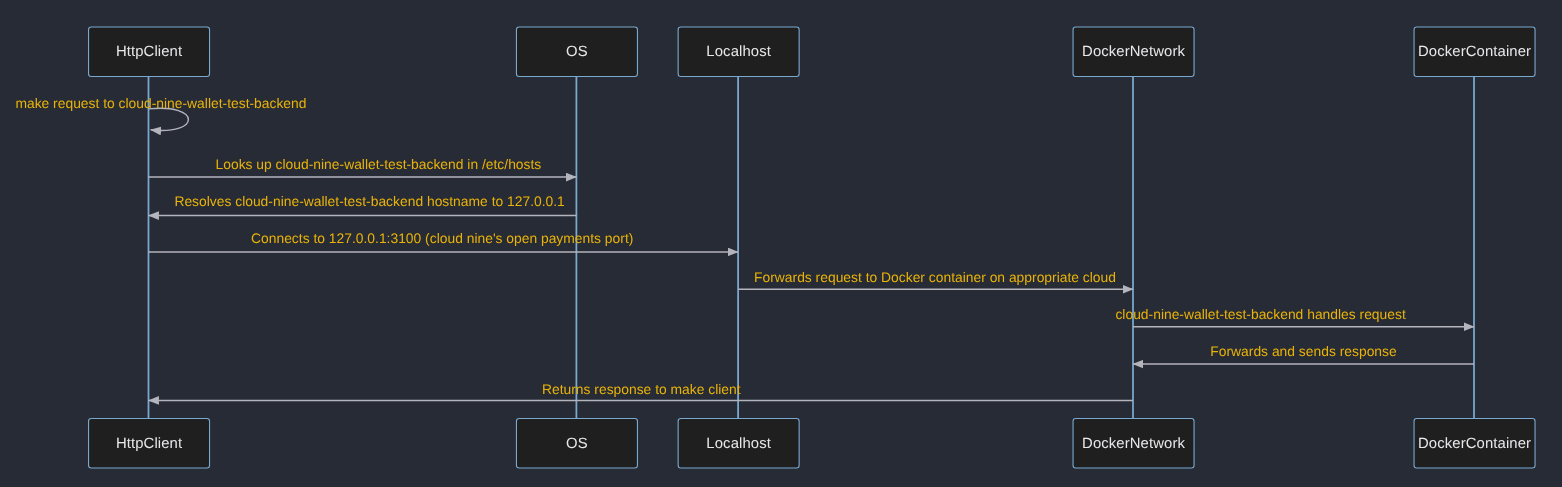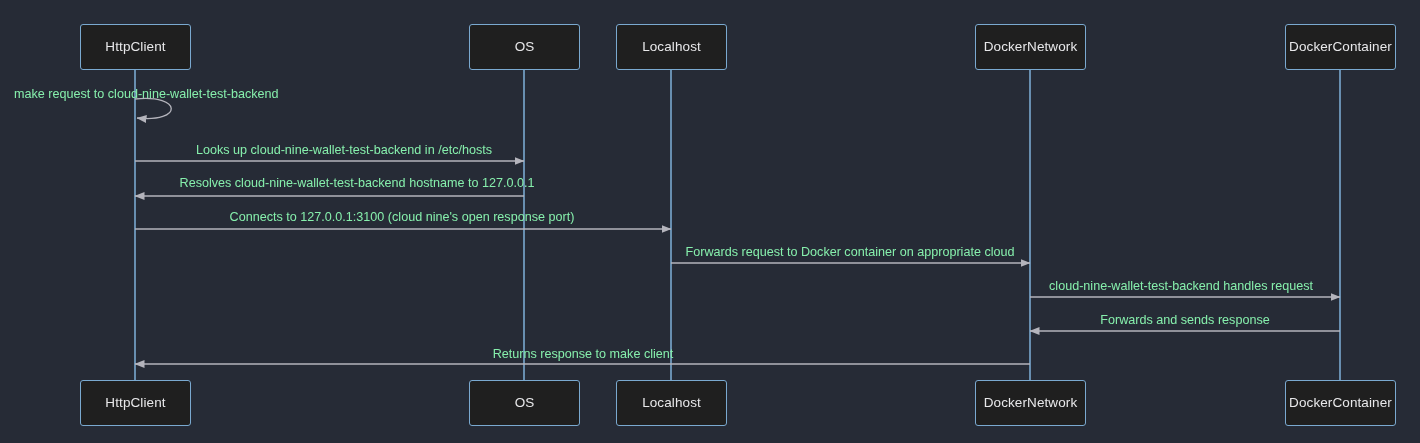--- a/index.html
+++ b/index.html
@@ -32,21 +32,21 @@
     align-items: center;
     justify-content: center;
     color: #e8e8ea;
     font-size: 13.5px;
     letter-spacing: 0.1px;
     line-height: 1;
     white-space: nowrap;
   }
   .msg-label {
     position: absolute;
-    color: #86efac;
+    color: #eab308;
     font-size: 12.6px;
     line-height: 1;
     white-space: nowrap;
     transform: translateX(-50%);
   }
   .msg-label.anchor-left {
     transform: translateX(0);
   }
 </style>
 </head>
@@ -112,21 +112,21 @@
       <div class="actor-box" style="left: 975px; top: 380px; width: 111px; height: 46px;">
         <span>DockerNetwork</span>
       </div>
       <div class="actor-box" style="left: 1285px; top: 380px; width: 111px; height: 46px;">
         <span>DockerContainer</span>
       </div>
     </div>
   <div id="labels">
       <div class="msg-label anchor-left" style="left: 14px; top: 88px;">make request to cloud-nine-wallet-test-backend</div>
       <div class="msg-label" style="left: 329px; top: 144px; margin-left: 15px;">Looks up cloud-nine-wallet-test-backend in /etc/hosts</div>
-      <div class="msg-label" style="left: 335px; top: 177px; padding-left: 44px;">Resolves cloud-nine-wallet-test-backend hostname to 127.0.0.1</div>
-      <div class="msg-label" style="left: 402px; top: 211px;">Connects to 127.0.0.1:3100 (cloud nine's open response port)</div>
+      <div class="msg-label" style="left: 314px; top: 177px; padding-left: 44px;">Resolves cloud-nine-wallet-test-backend hostname to 127.0.0.1</div>
+      <div class="msg-label" style="left: 402px; top: 211px;">Connects to 127.0.0.1:3100 (cloud nine's open payments port)</div>
       <div class="msg-label" style="left: 850px; top: 246px;">Forwards request to Docker container on appropriate cloud</div>
-      <div class="msg-label" style="left: 1181px; top: 280px; text-align: right;">cloud-nine-wallet-test-backend handles request</div>
+      <div class="msg-label" style="left: 1146px; top: 280px; text-align: right;">cloud-nine-wallet-test-backend handles request</div>
       <div class="msg-label" style="left: 1185px; top: 314px;">Forwards and sends response</div>
       <div class="msg-label" style="left: 583px; top: 348px;">Returns response to make client</div>
     </div>
 
 </div>
 
 </body></html>

